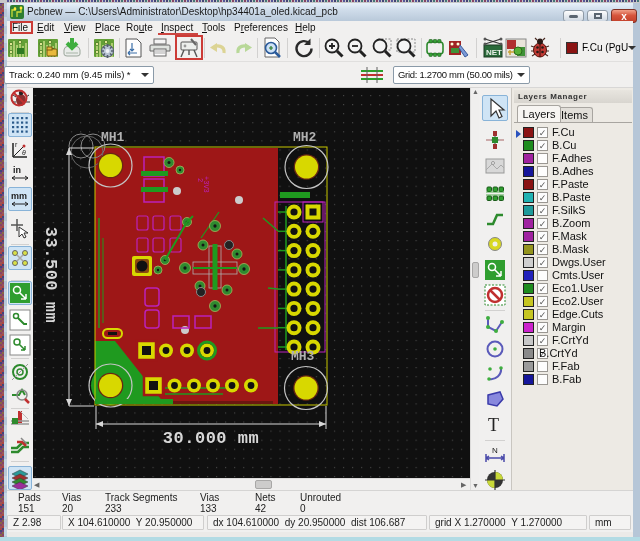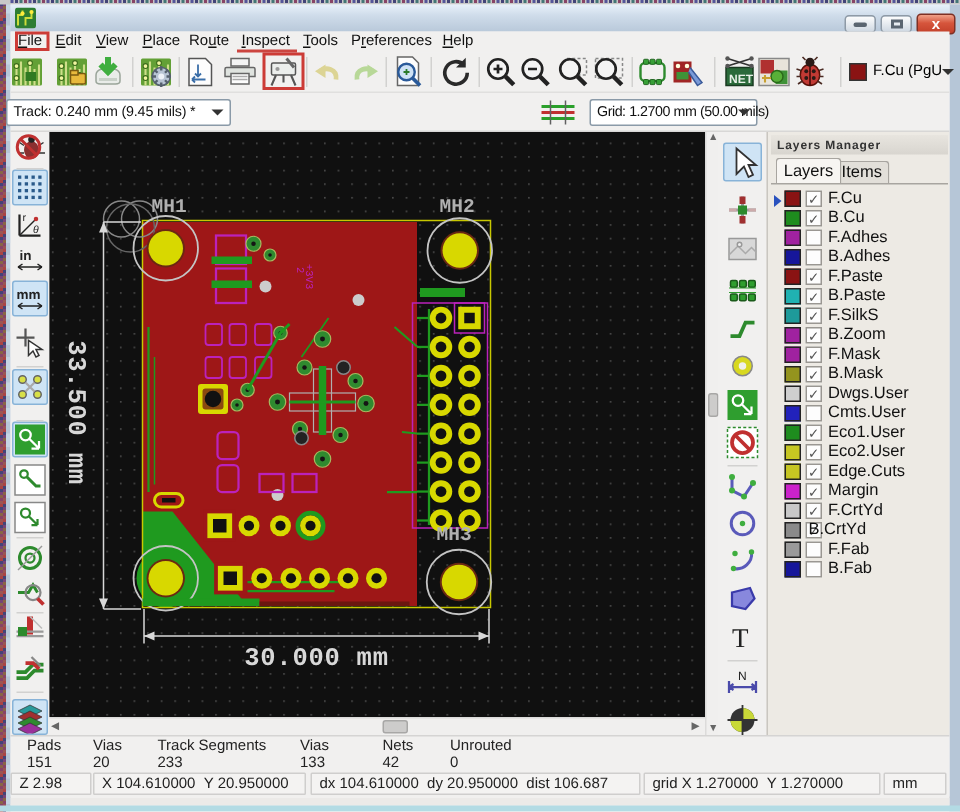--- a/index.html
+++ b/index.html
@@ -833,20 +833,21 @@
 <div class="abs" style="left:7px;top:532px;width:626px;height:5px;background:#eceae8;"></div>
 <div class="abs" style="left:0;top:537px;width:640px;height:4px;background:#b3dbe4;"></div>
 
 <div class="abs titlebar">
   <svg class="abs" style="left:3px;top:2px" width="14" height="14" viewBox="0 0 14 14">
     <rect x="0" y="0" width="14" height="14" rx="2" fill="#2e7d32"></rect>
     <path d="M2 12 V5 h3 V2 M7 12 V7 h4 V3" stroke="#cddc39" stroke-width="1.3" fill="none"></path>
     <circle cx="5" cy="4" r="1.4" fill="#ffeb3b"></circle>
       <circle cx="11" cy="3" r="1.4" fill="#ffeb3b"></circle>
   </svg>
+  <span class="abs" style="left:20px;top:0px;">Pcbnew — C:\Users\Administrator\Desktop\hp34401a_oled.kicad_pcb</span>
 
   <div class="abs" style="left:556px;top:7px;width:21px;height:12px;background:linear-gradient(#fdfdfd,#cfd8e2);border:1px solid #8e9aa6;border-radius:3px;">
     <div class="abs" style="left:5px;top:4px;width:9px;height:3px;background:#5a6570;border-radius:2px;"></div>
     </div>
   <div class="abs" style="left:580px;top:7px;width:21px;height:12px;background:linear-gradient(#fdfdfd,#cfd8e2);border:1px solid #8e9aa6;border-radius:3px;">
     <div class="abs" style="left:6px;top:2px;width:8px;height:6px;border:2px solid #5a6570;"></div>
     </div>
   <div class="abs" style="left:604px;top:6px;width:26px;height:14px;background:linear-gradient(#f0a088,#d6553c 45%,#c2402a);border:1px solid #7e3024;border-radius:3px;color:#fff;font-weight:bold;font-size:10px;text-align:center;line-height:13px;">x</div>
 </div>
 
@@ -1017,21 +1018,21 @@
   </div>
 
 <div class="abs toolbar2">
   <div class="combo" style="left:-3px;width:150px;">Track: 0.240 mm (9.45 mils) * <span class="arr"></span></div>
   <svg class="abs" style="left:352px;top:3px" width="26" height="20" viewBox="0 0 26 20">
     <path d="M2 6 h22" stroke="#2aa02a" stroke-width="2"></path>
     <path d="M2 10 h22" stroke="#c03030" stroke-width="2"></path>
     <path d="M2 14 h22" stroke="#2aa02a" stroke-width="2"></path>
     <path d="M8 2 v16 M18 2 v16" stroke="#606060" stroke-width="1"></path>
   </svg>
-  <div class="combo" style="left:386px;width:112px;letter-spacing:-0.3px;">Grid: 1.2700 mm (50.00 mils)<span class="arr"></span></div>
+  <div class="combo" style="left:386px;width:137px;letter-spacing:-0.3px;">Grid: 1.2700 mm (50.00 mils)<span class="arr"></span></div>
 </div>
 
 <div class="abs ltb" id="ltb">
     <div class="icon" style="left:2px;top:0px;width:22px;height:22px;"><svg width="22" height="22" viewBox="0 0 22 22">
         <ellipse cx="12" cy="12" rx="5" ry="6" fill="#8a3030"></ellipse>
         <circle cx="12" cy="5" r="2.2" fill="#222"></circle>
         <path d="M7 9 l-3-2 M17 9 l3-2 M7 14 h-4 M17 14 h4" stroke="#333"></path>
         <circle cx="10" cy="10" r="7.5" fill="none" stroke="#c03030" stroke-width="2"></circle>
         <path d="M5 5 L15 15" stroke="#c03030" stroke-width="2"></path>
       </svg></div>

